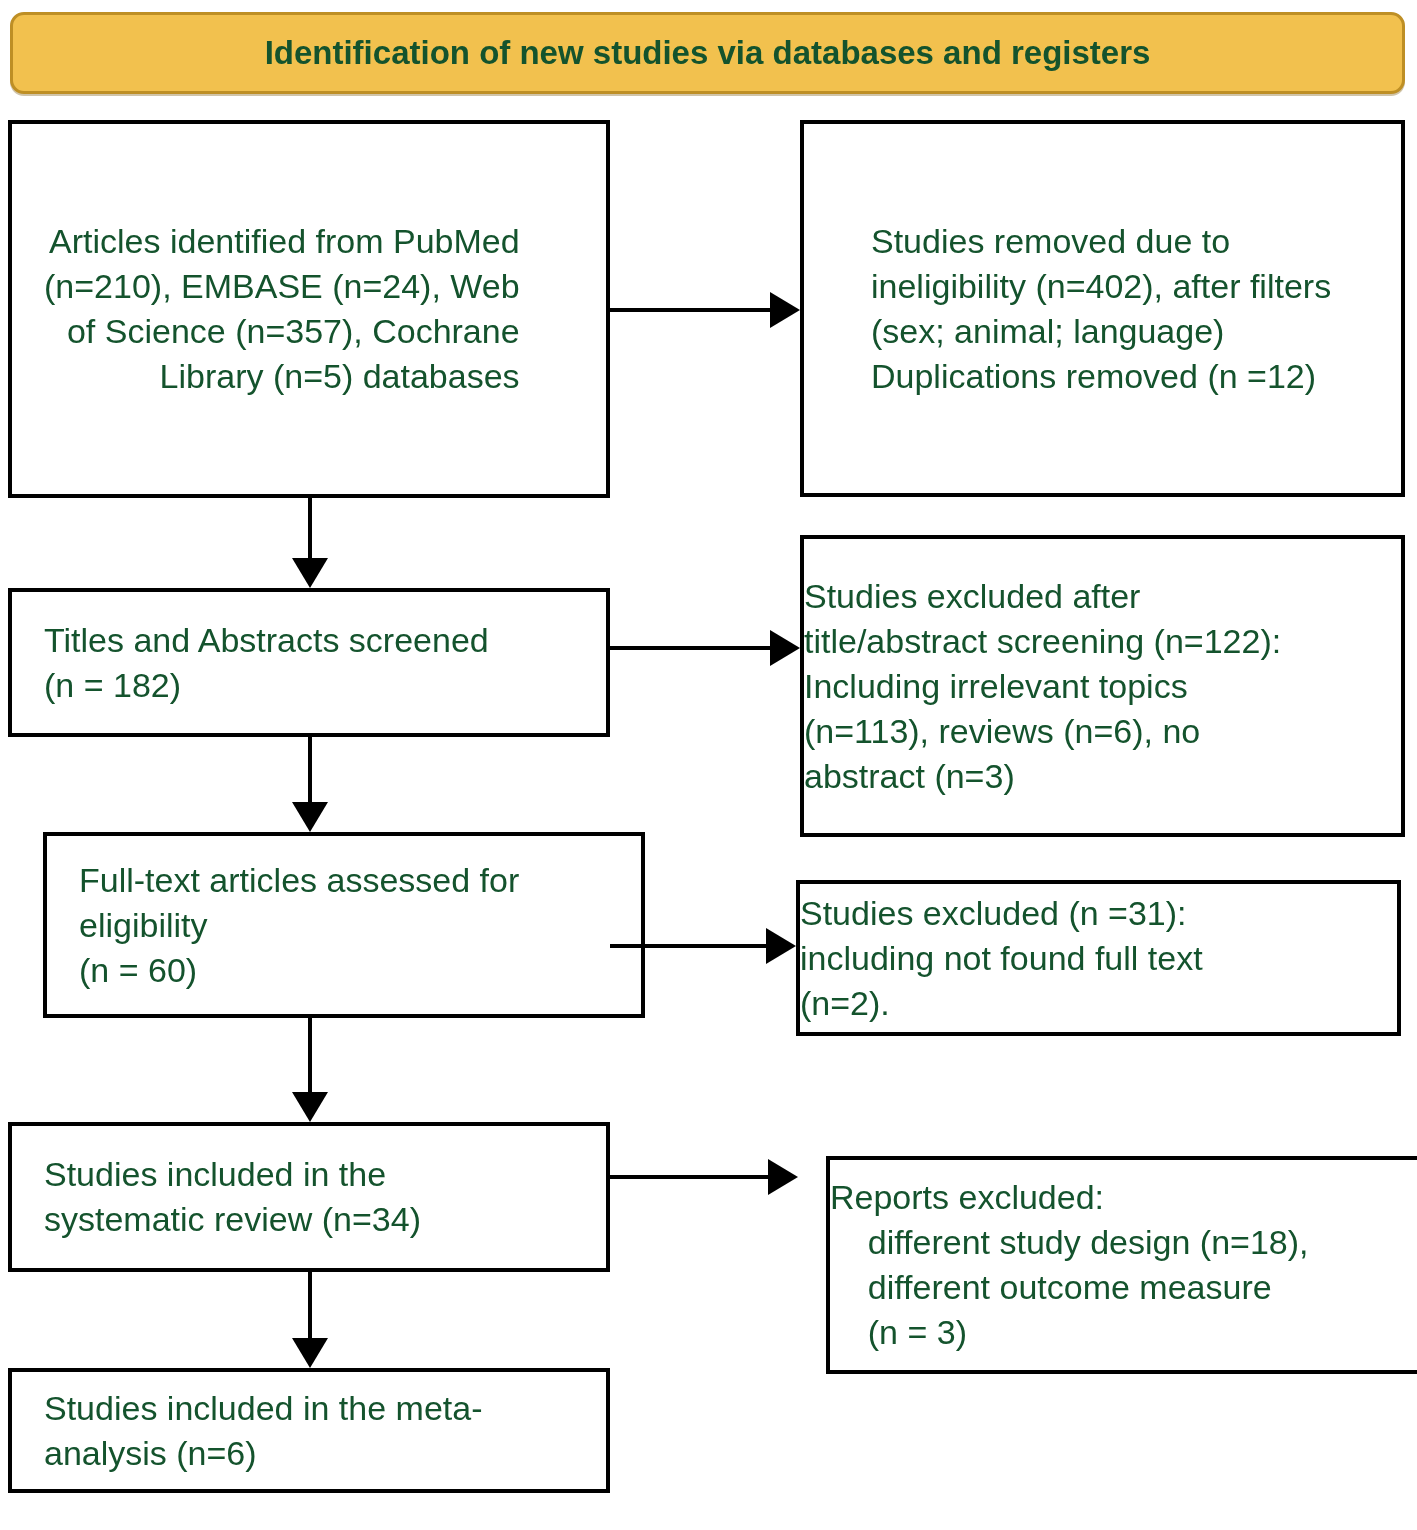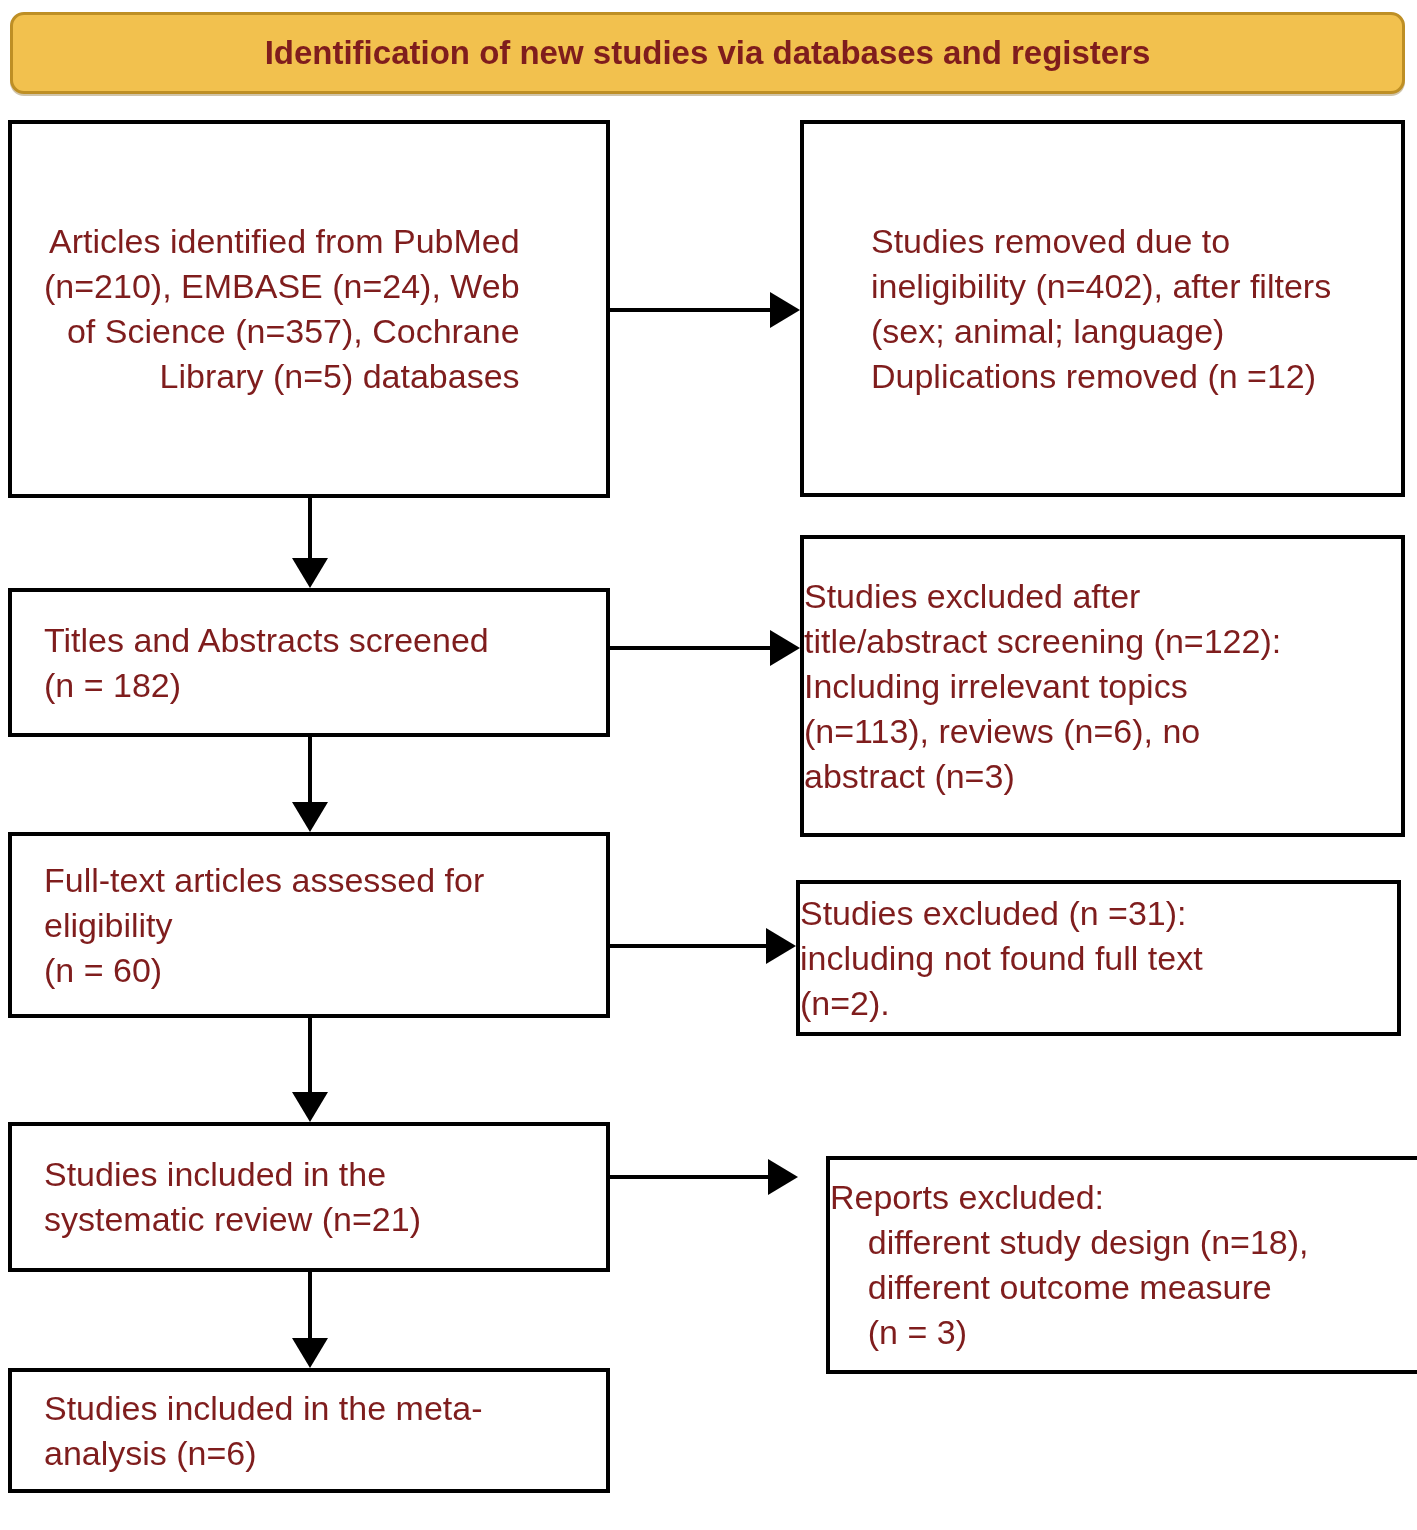--- a/index.html
+++ b/index.html
@@ -6,21 +6,21 @@
     margin: 0;
     padding: 0;
     background: #ffffff;
   }
   #canvas {
     position: relative;
     width: 1417px;
     height: 1530px;
     background: #ffffff;
     font-family: "Liberation Sans", sans-serif;
-    color: #7f1d1d;
+    color: #14532d;
   }
   .banner {
     position: absolute;
     left: 10px; top: 12px;
     width: 1395px; height: 82px;
     background: #F2C14E;
     border: 3px solid #BE8F25;
     border-radius: 14px;
     box-sizing: border-box;
     display: flex;
@@ -45,21 +45,21 @@
   .box-text {
     font-size: 34px;
     line-height: 45px;
     white-space: pre-wrap;
   }
   
   .bL { left: 8px; width: 602px; }
   .bL .box-text { padding-left: 32px; padding-right: 10px; }
   #box-identification          { top: 120px;  height: 378px; text-align: right; }
   #box-titles-abstracts        { top: 588px;  height: 149px; }
-  #box-fulltext                { top: 832px;  height: 186px; }
+  #box-fulltext                { top: 832px;  height: 186px; margin-left: 35px; }
   #box-systematic-review       { top: 1122px; height: 150px; }
   #box-meta-analysis           { top: 1368px; height: 125px; }
   
   .bR { left: 800px; width: 605px; }
   .bR .box-text { padding-right: 8px; }
   #box-removed                 { top: 120px;  height: 377px; }
   #box-removed .box-text       { padding-left: 67px; }
   #box-excluded-screening      { top: 535px;  height: 302px; }
   #box-excluded-fulltext       { left: 796px; top: 880px;  height: 156px; }
   #box-reports-excluded        { left: 798px; top: 1156px; height: 218px; margin-left: 28px; }
@@ -113,21 +113,21 @@
   </div>
 
   <div class="box bL" id="box-fulltext">
     <div class="box-text">Full-text articles assessed for
 eligibility
 (n = 60)</div>
   </div>
 
   <div class="box bL" id="box-systematic-review">
     <div class="box-text">Studies included in the
-systematic review (n=21)</div>
+systematic review (n=34)</div>
   </div>
 
   <div class="box bL" id="box-meta-analysis">
     <div class="box-text">Studies included in the meta-
 analysis (n=6)</div>
   </div>
 
   <div class="box bR" id="box-removed">
     <div class="box-text">Studies removed due to
 ineligibility (n=402), after filters

